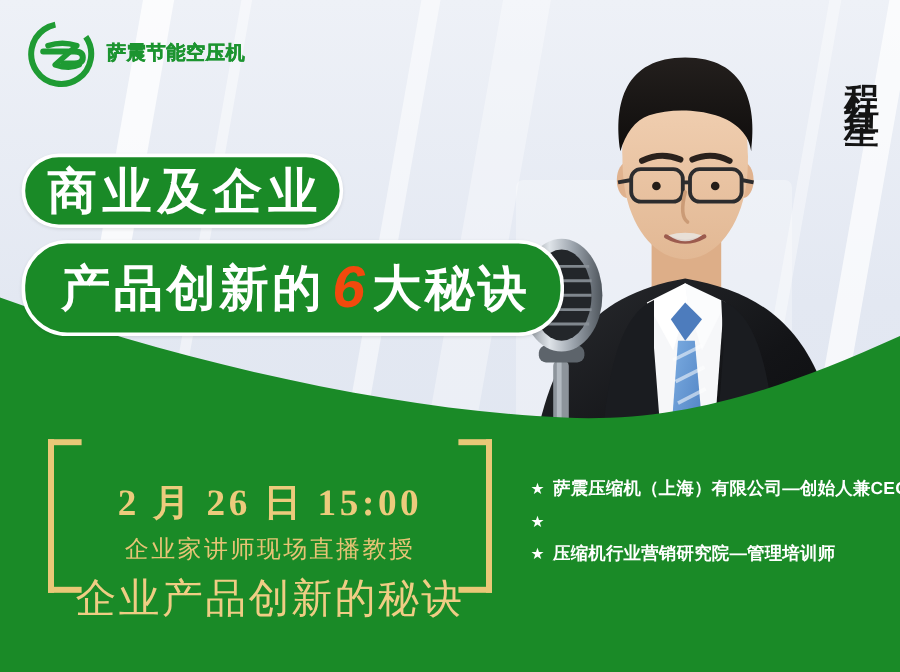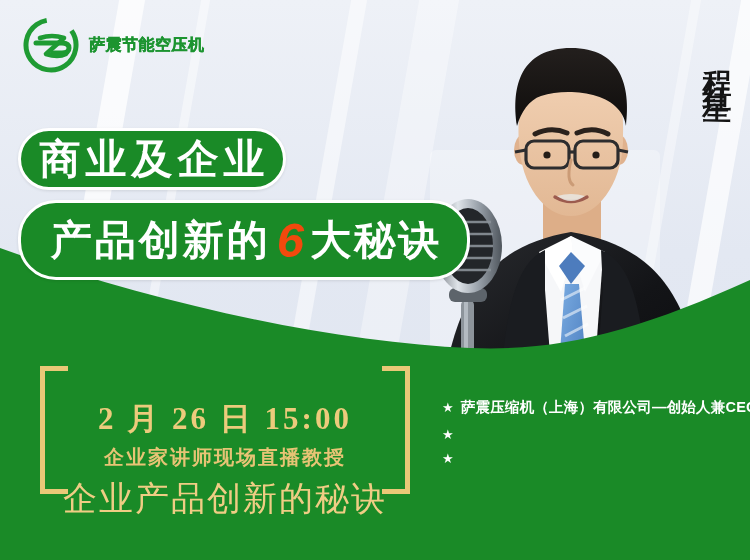--- a/index.html
+++ b/index.html
@@ -115,21 +115,21 @@
     gap:1px;
     margin-top:30px;
   }
   .dt-line {
     font-family:"Liberation Serif","DejaVu Serif",serif;
     font-size:31px; font-weight:bold; color:#eccb7c;
     letter-spacing:3px; white-space:nowrap;
   }
   .sub-line {
     font-family:"Liberation Serif","DejaVu Serif",serif;
-    font-size:20px; font-weight:bold; color:#e7c475;
+    font-size:20px; font-weight:normal; color:#e7c475;
     letter-spacing:2px; white-space:nowrap; margin-top:3px;
   }
   .big-line {
     font-family:"Liberation Serif","DejaVu Serif",serif;
     font-size:34px; font-weight:normal; color:#efcd84;
     letter-spacing:2px; white-space:nowrap; margin-top:4px;
   }
 
   
   .bullets {
@@ -295,16 +295,17 @@
   <div class="bullets">
     <div class="bullet">
       <span class="star">★</span>
       <span>萨震压缩机（上海）有限公司—创始人兼CEO</span>
     </div>
     <div class="bullet">
       <span class="star">★</span>
     </div>
     <div class="bullet">
       <span class="star">★</span>
+      <span>压缩机行业营销研究院—管理培训师</span>
     </div>
   </div>
 
 </div>
 
 </body></html>

